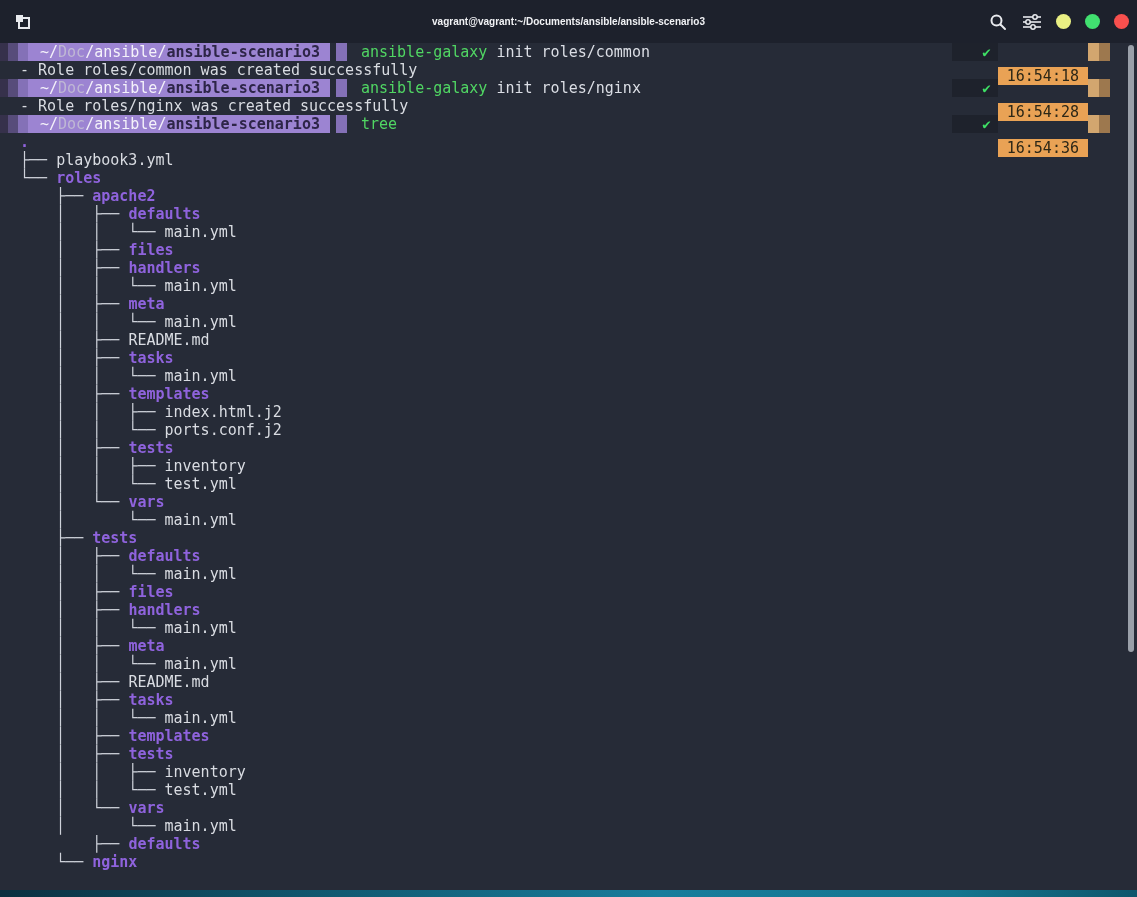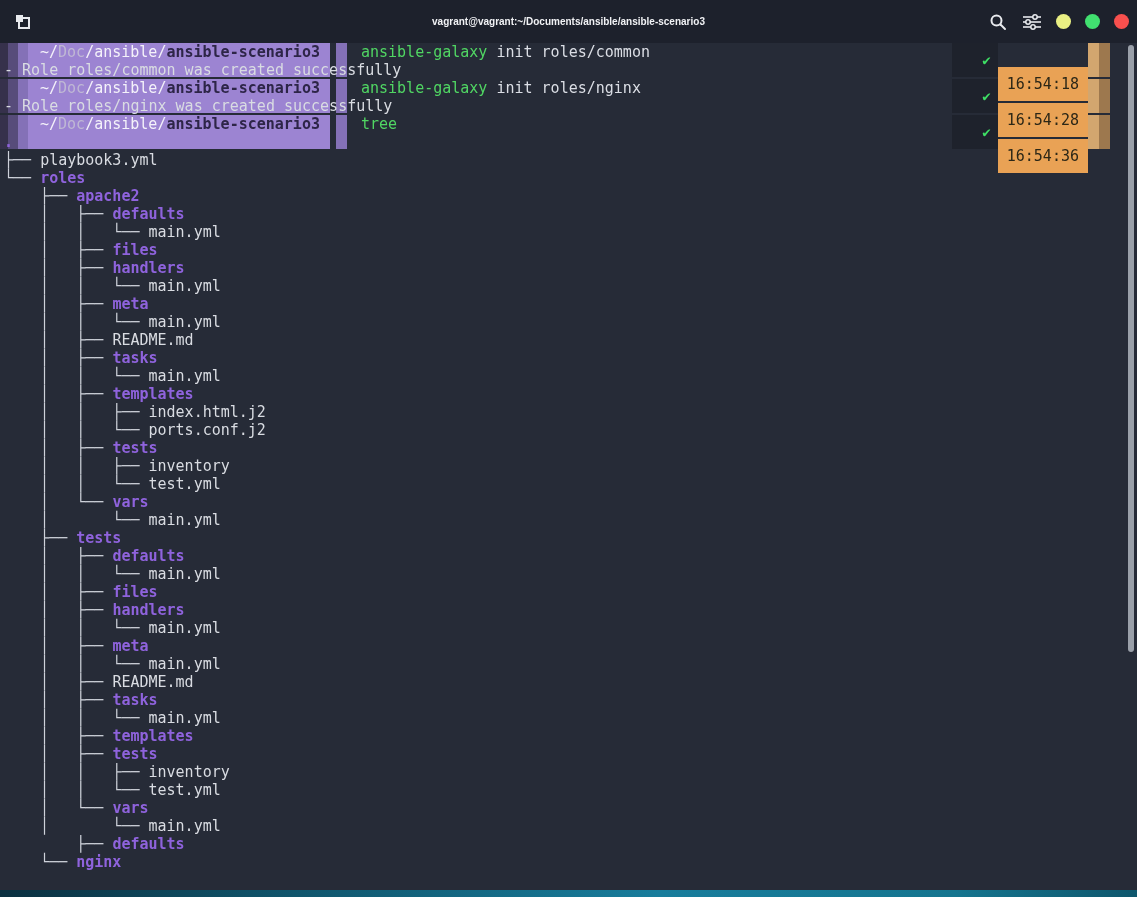--- a/index.html
+++ b/index.html
@@ -20,23 +20,23 @@
             justify-content:center; cursor:pointer; }
   .dot { width:15px; height:15px; border-radius:50%; margin:0 7px; cursor:pointer; }
   .dot-min { background:#e9ef83; }
   .dot-max { background:#41e070; }
   .dot-close { background:#f8504e; margin-right:8px; }
 
   
   .terminal { position:absolute; top:43px; left:0; right:0; bottom:7px;
               background:#262b37; font-size:15px; line-height:18px; color:#d9dce2;
               overflow:hidden; }
-  .trow { height:18px; white-space:pre; padding-left:4px; }
+  .trow { height:18px; white-space:pre; padding-left:20px; }
   .prow { height:18px; display:flex; align-items:stretch; white-space:pre; }
-  .pseg { height:34px; flex:none; }
+  .pseg { height:18px; flex:none; }
   .seg-f1 { width:8px;  background:#36314b; }
   .seg-f2 { width:10px; background:#574c7a; }
   .seg-f3 { width:10px; background:#8471b7; }
   .seg-main { background:#9c84d2; padding:0 10px 0 12px; color:#f4f2fa; }
   .seg-post { width:11px; background:#8471b7; margin-left:6px; }
   .path-normal { color:#f4f2fa; }
   .path-dim { color:#bfb8d4; }
   .path-em { color:#2d2547; font-weight:bold; }
   .cmdline { margin-left:14px; }
   .cmd-name { color:#50d663; }

